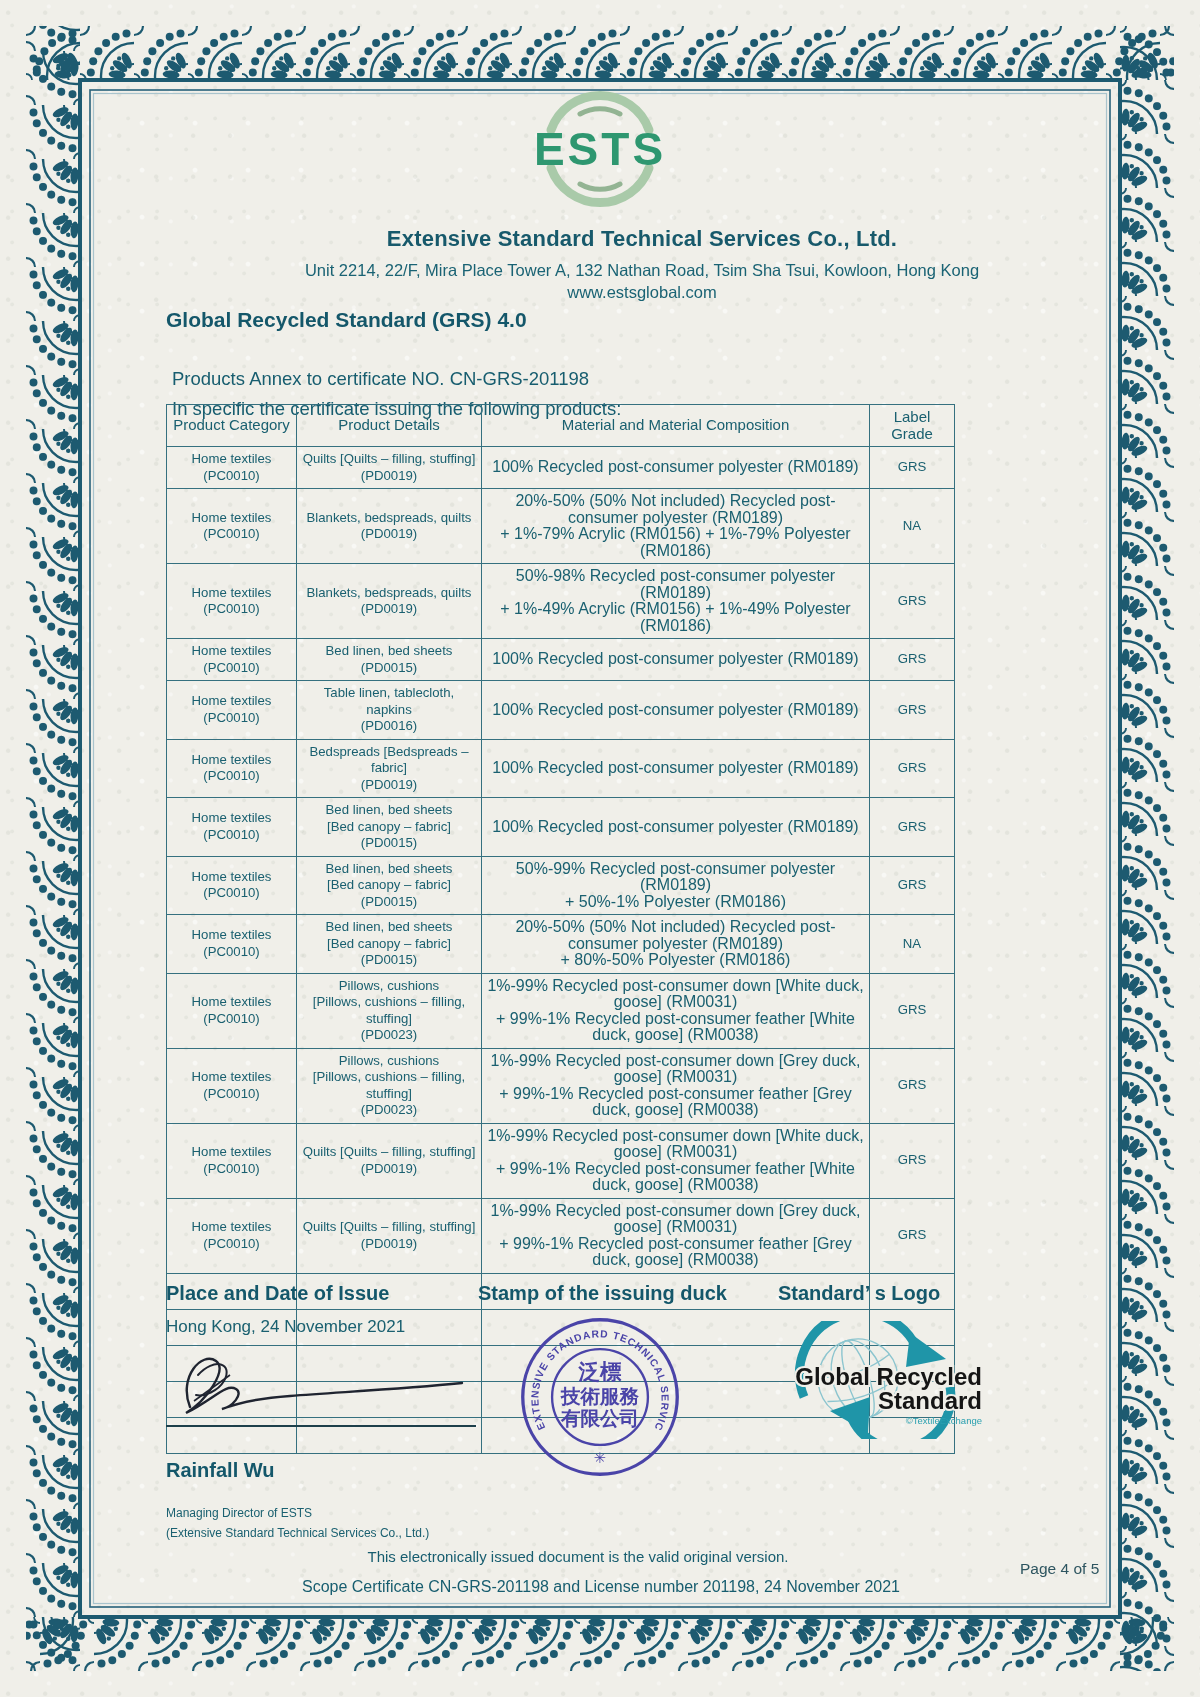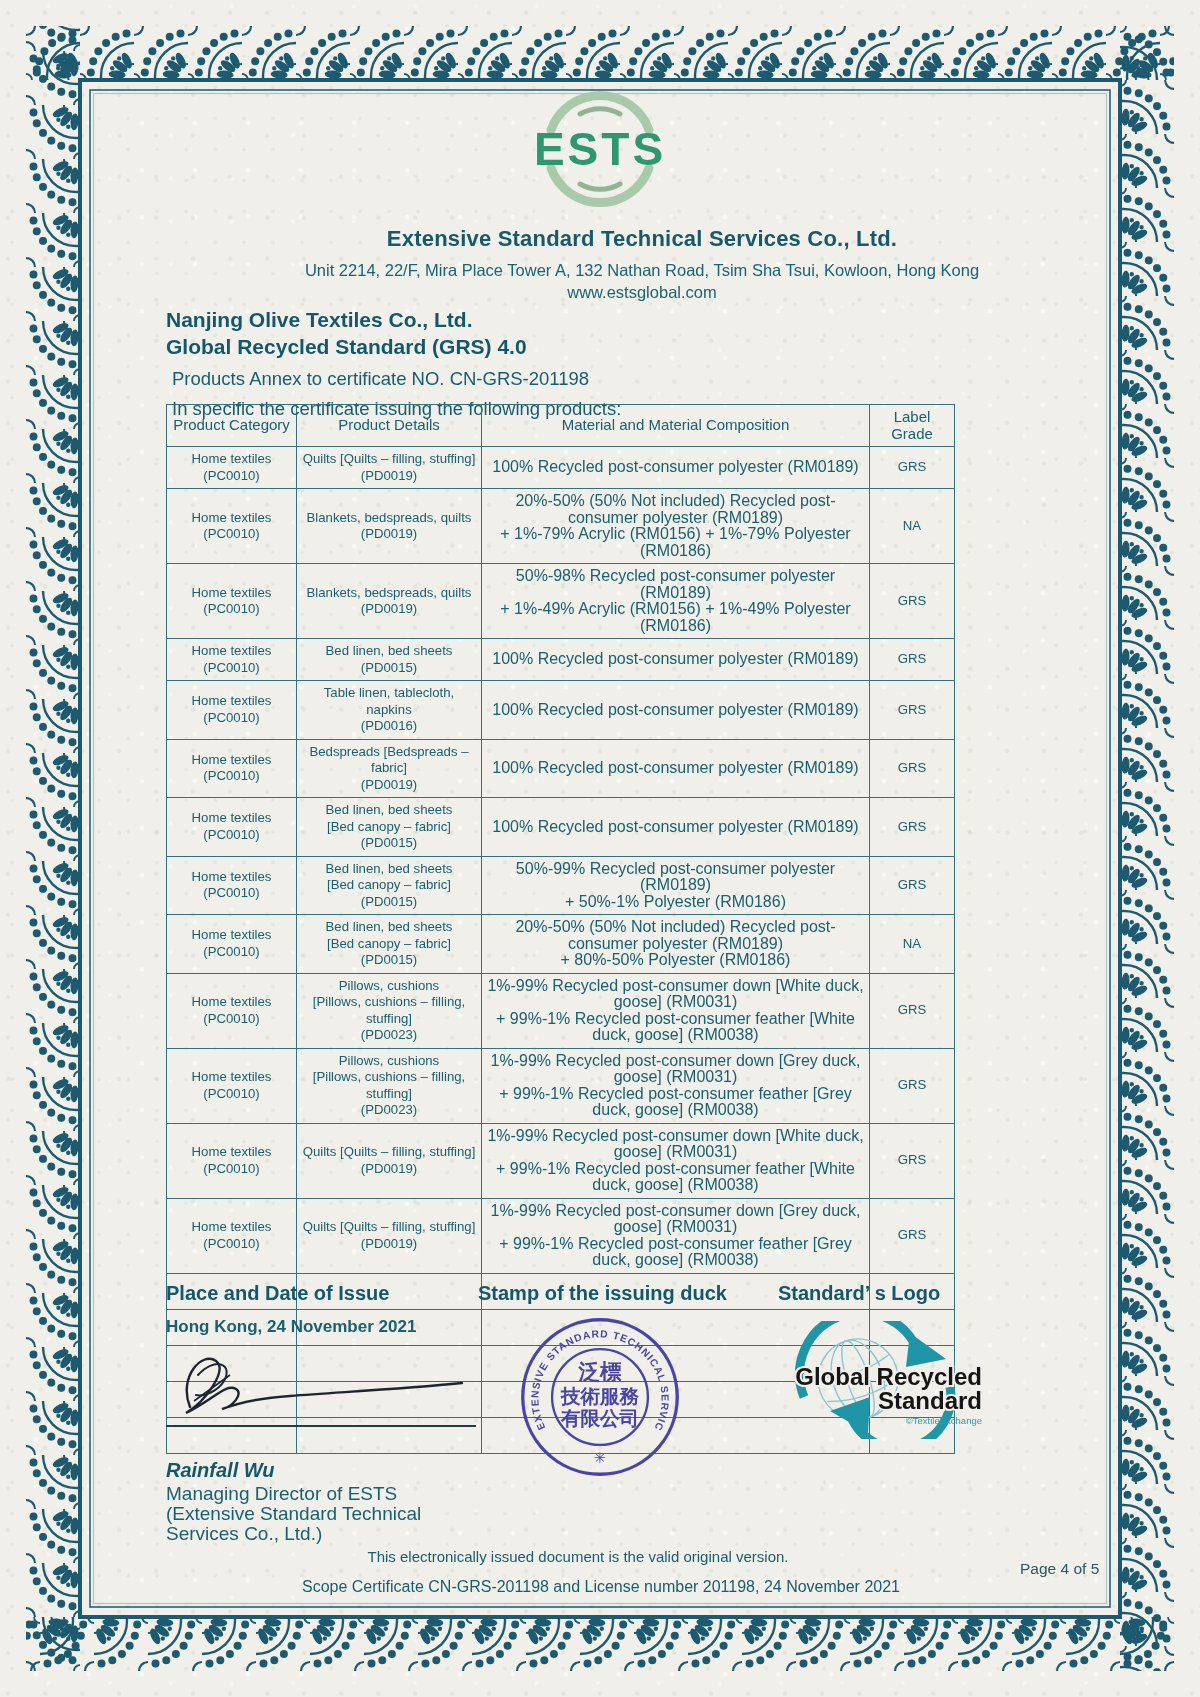--- a/index.html
+++ b/index.html
@@ -42,25 +42,25 @@
   table.products th{font-size:15px;font-weight:400;height:26px;}
   table.products td{font-size:13.2px;}
   table.products td.c2{font-size:16px;}
   tr.empty-row td{height:27px;}
   
   .footer-wrap{top:1282px;left:166px;width:920px;display:flex;align-items:flex-start;}
   .f-col1{width:312px;}
   .f-col2{width:300px;}
   .f-col3{width:300px;}
   .f-title{font-size:20px;font-weight:600;color:#14576a;}
-  .place-value{margin-top:12px;font-size:17px;color:#1a6070;font-weight:bold;}
+  .place-value{margin-top:12px;font-size:17px;color:#1a6070;}
   .sig-svg{display:block;margin-top:4px;margin-left:-6px;}
   .sig-line{width:310px;border-bottom:2px solid #1d3f4a;margin-top:-8px;}
-  .signer-name{margin-top:32px;font-size:20px;font-weight:bold;color:#14576a;font-style:italic;}
-  .signer-role{margin-top:2px;font-size:19px;color:#1a6070;line-height:20px;}
+  .signer-name{margin-top:32px;font-size:20px;font-weight:bold;color:#14576a;}
+  .signer-role{margin-top:21px;font-size:12px;color:#1a6070;line-height:20px;}
   .stamp-box{margin-top:4px;margin-left:34px;}
   .grs-box{margin-top:16px;}
   
   .validity-line{top:1548px;left:0;width:1156px;text-align:center;font-size:15px;color:#175d6f;}
   .scope-line{top:1578px;left:0;width:1156px;text-align:center;font-size:16px;color:#175d6f;padding-left:23px;}
   .page-label{top:1560px;left:1020px;font-size:15.5px;color:#2e5560;}
 </style>
 </head>
 <body>
 
@@ -120,21 +120,20 @@
     </svg>
   </div>
 
   <div class="abs org-block">
     <div class="org-name">Extensive Standard Technical Services Co., Ltd.</div>
     <div class="org-address">Unit 2214, 22/F, Mira Place Tower A, 132 Nathan Road, Tsim Sha Tsui, Kowloon, Hong Kong</div>
     <div class="org-site">www.estsglobal.com</div>
   </div>
 
   <div class="abs holder-block">
-    <div class="holder-line">Nanjing Olive Textiles Co., Ltd.</div>
     <div class="holder-line">Global Recycled Standard (GRS) 4.0</div>
   </div>
 
   <div class="abs annex-line">Products Annex to certificate NO. CN-GRS-201198</div>
   <div class="abs intro-line">In specific the certificate issuing the following products:</div>
 
   <div class="abs table-wrap">
     <table class="products">
       <colgroup>
         <col style="width:130px">

